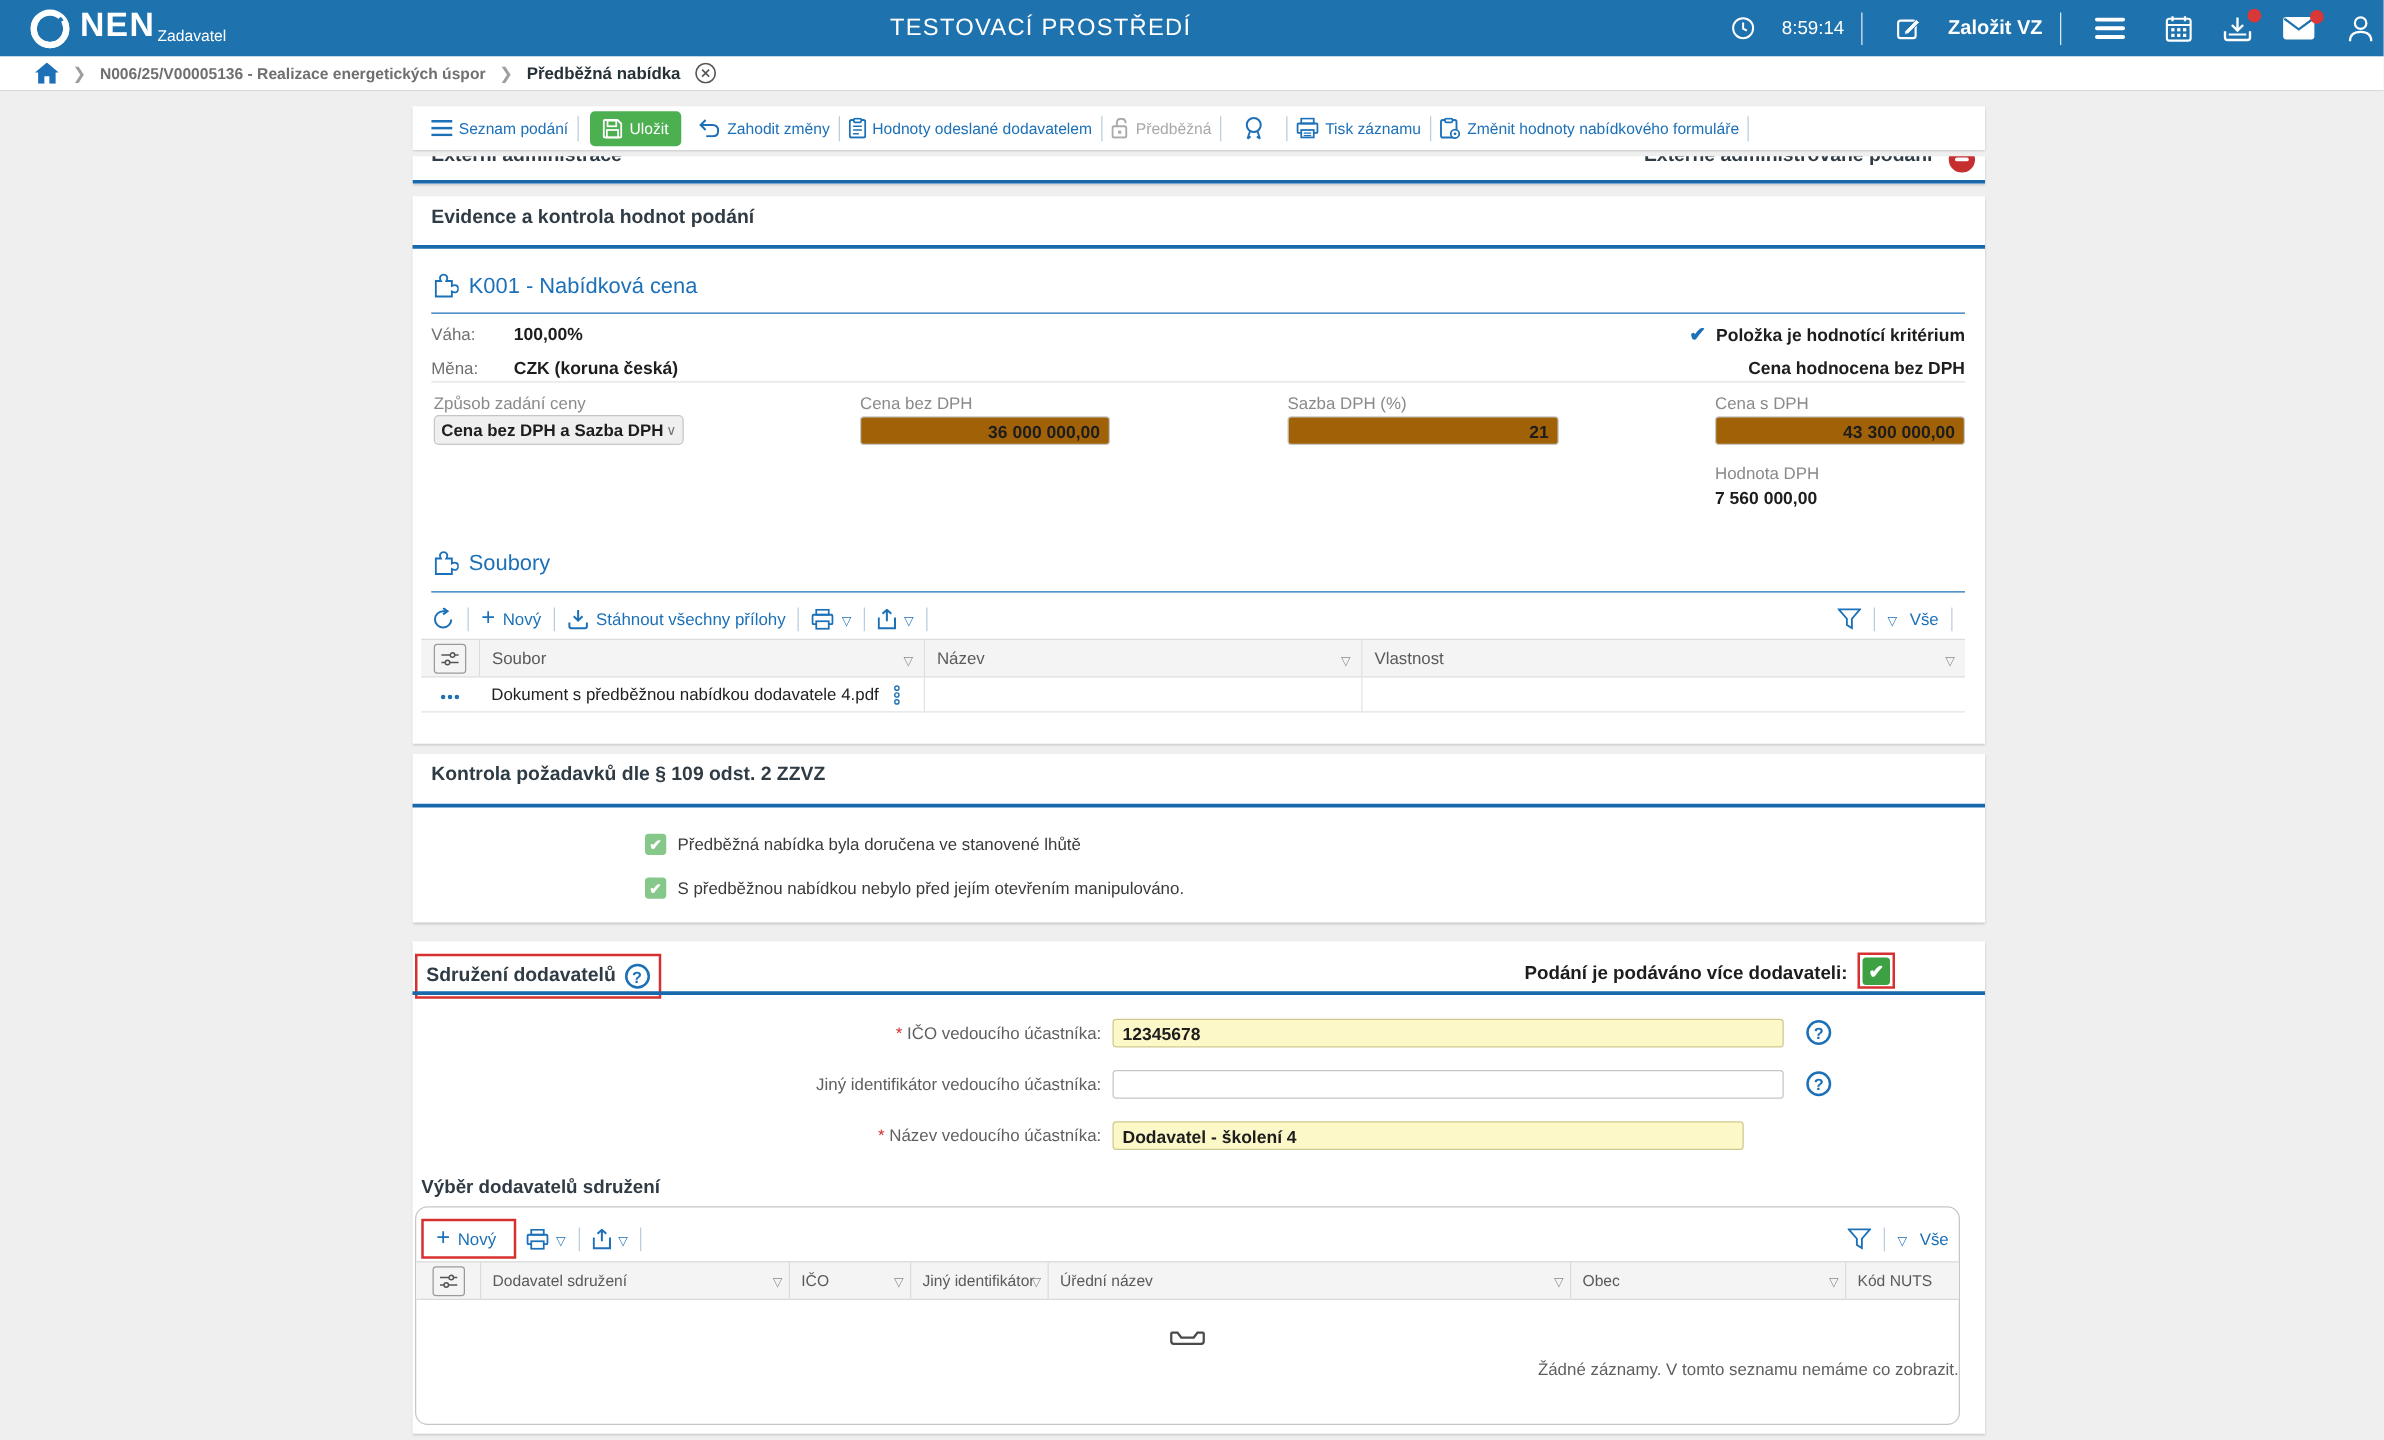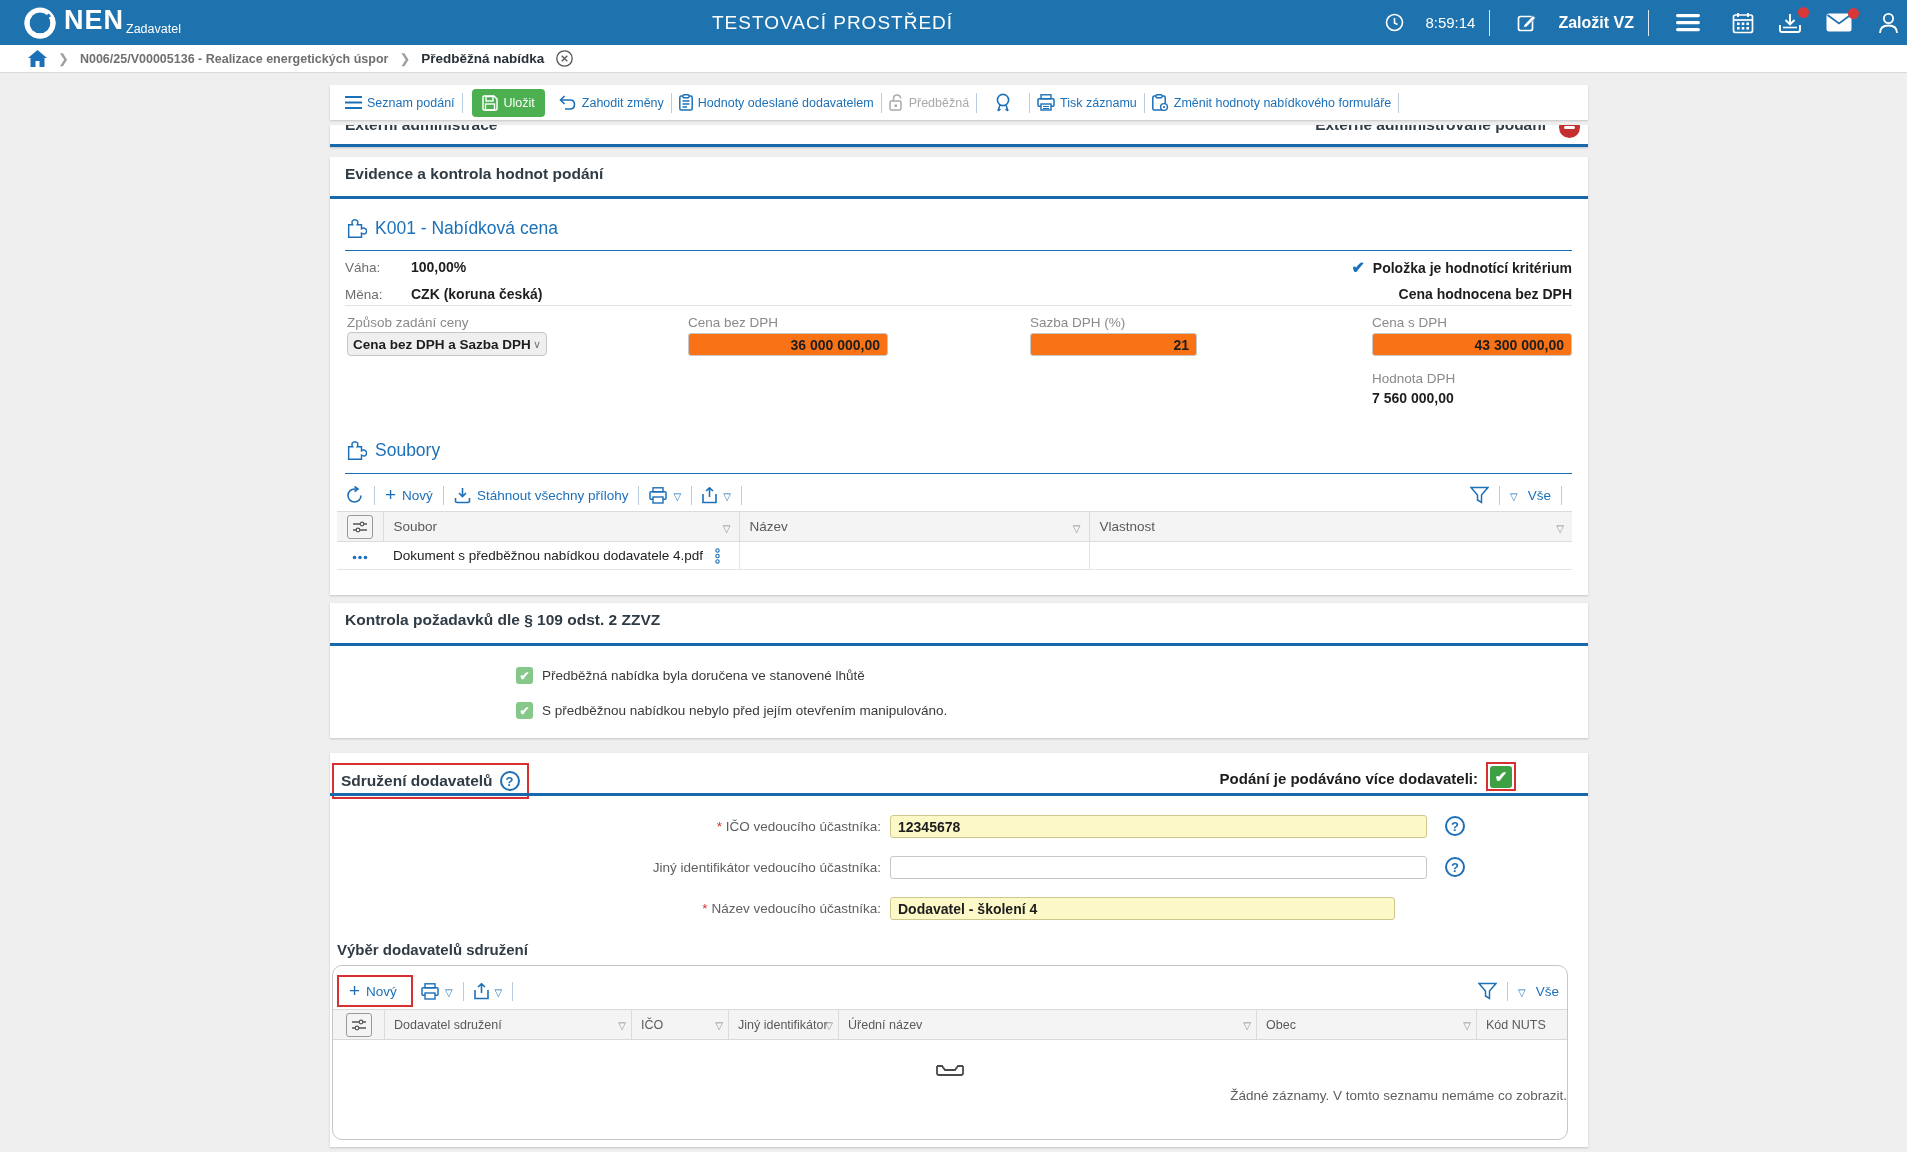--- a/index.html
+++ b/index.html
@@ -31,21 +31,21 @@
   .p-ext .cutR{position:absolute;right:42px;top:-9px;font-size:15.5px;font-weight:bold;color:#2f3b45}
   .p-ext .redtoggle{position:absolute;right:8px;top:-8px;width:21px;height:21px;border-radius:50%;background:#c62f2f}
   .p-ext .redtoggle:after{content:"";position:absolute;left:5px;right:5px;top:9px;height:3px;background:#fff;border-radius:2px}
   .blue-line{position:absolute;left:0;right:0;height:3px;background:#1769ac}
   .sec-title{position:absolute;left:15px;top:8px;font-size:15.5px;font-weight:bold;color:#2f3b45}
   .sub-title{position:absolute;font-size:17.5px;color:#1c70b8;display:flex;align-items:center;gap:8px}
   .thin-blue{position:absolute;left:15px;right:16px;height:1px;background:#1c70b8}
   .lbl{color:#6e6e6e;font-size:13.5px}
   .val-b{color:#1d1d1d;font-size:14px;font-weight:bold}
   .fld-label{position:absolute;color:#8a8a8a;font-size:13.5px}
-  .inp{position:absolute;height:23px;border:1px solid #c6c6c6;background:#f97316;border-radius:3px;font-size:14px;font-weight:bold;color:#1d1d1d;display:flex;align-items:center;padding:0 7px}
+  .inp{position:absolute;height:23px;border:1px solid #c6c6c6;background:#a16207;border-radius:3px;font-size:14px;font-weight:bold;color:#1d1d1d;display:flex;align-items:center;padding:0 7px}
   .inp.num{justify-content:flex-end}
   .inp.yellow{background:#fcf8c8;border-color:#cfc88e}
   .inp.white{background:#fff;border-color:#c6c6c6}
   .dd{position:absolute;height:24px;border:1px solid #c6c6c6;background:#efefef;border-radius:4px;font-size:13.5px;font-weight:bold;color:#1d1d1d;display:flex;align-items:center;justify-content:space-between;padding:0 5px;white-space:nowrap}
   .dd .chev{color:#777;font-size:11px;font-weight:normal}
   .caret:before{content:"▽";font-size:10px;color:#1c70b8}
   .caret.gray:before{color:#8a8a8a}
   .gtool{position:absolute;display:flex;align-items:center;font-size:13.5px;color:#1c70b8;white-space:nowrap}
   .gtool .sep{width:1px;height:19px;background:#b9cdde;margin:0 10px}
   .gtool .it{display:flex;align-items:center;gap:6px;cursor:pointer}
@@ -271,21 +271,21 @@
     <div style="position:absolute;left:15px;right:16px;top:148px;height:1px;background:#e2e2e2"></div>
 
     <div class="fld-label" style="left:17px;top:158px">Způsob zadání ceny</div>
     <div class="dd" style="left:17px;top:175px;width:200px">
       <span>Cena bez DPH a Sazba DPH</span>
         <span class="chev">∨</span>
     </div>
     <div class="fld-label" style="left:358px;top:158px">Cena bez DPH</div>
     <div class="inp num" style="left:358px;top:176px;width:200px">36 000 000,00</div>
     <div class="fld-label" style="left:700px;top:158px">Sazba DPH (%)</div>
-    <div class="inp num" style="left:700px;top:176px;width:167px">21</div>
+    <div class="inp num" style="left:700px;top:176px;width:217px">21</div>
     <div class="fld-label" style="left:1042px;top:158px">Cena s DPH</div>
     <div class="inp num" style="left:1042px;top:176px;width:200px">43 300 000,00</div>
     <div class="fld-label" style="left:1042px;top:214px">Hodnota DPH</div>
     <div class="val-b" style="position:absolute;left:1042px;top:233px">7 560 000,00</div>
 
     <div class="sub-title" style="left:15px;top:282px">
       <svg width="22" height="22" viewBox="0 0 24 24">
           <path d="M4 8.5 h4.4 c-2-3.6 0.3-5.6 2.4-5.6 c2.1 0 4.4 2 2.4 5.6 H18 v4.4 c3.6-2 5.6 0.3 5.6 2.4 c0 2.1-2 4.4-5.6 2.4 V22 H4 Z" fill="none" stroke="#1c70b8" stroke-width="1.6"></path>
         </svg>
       <span>Soubory</span>

